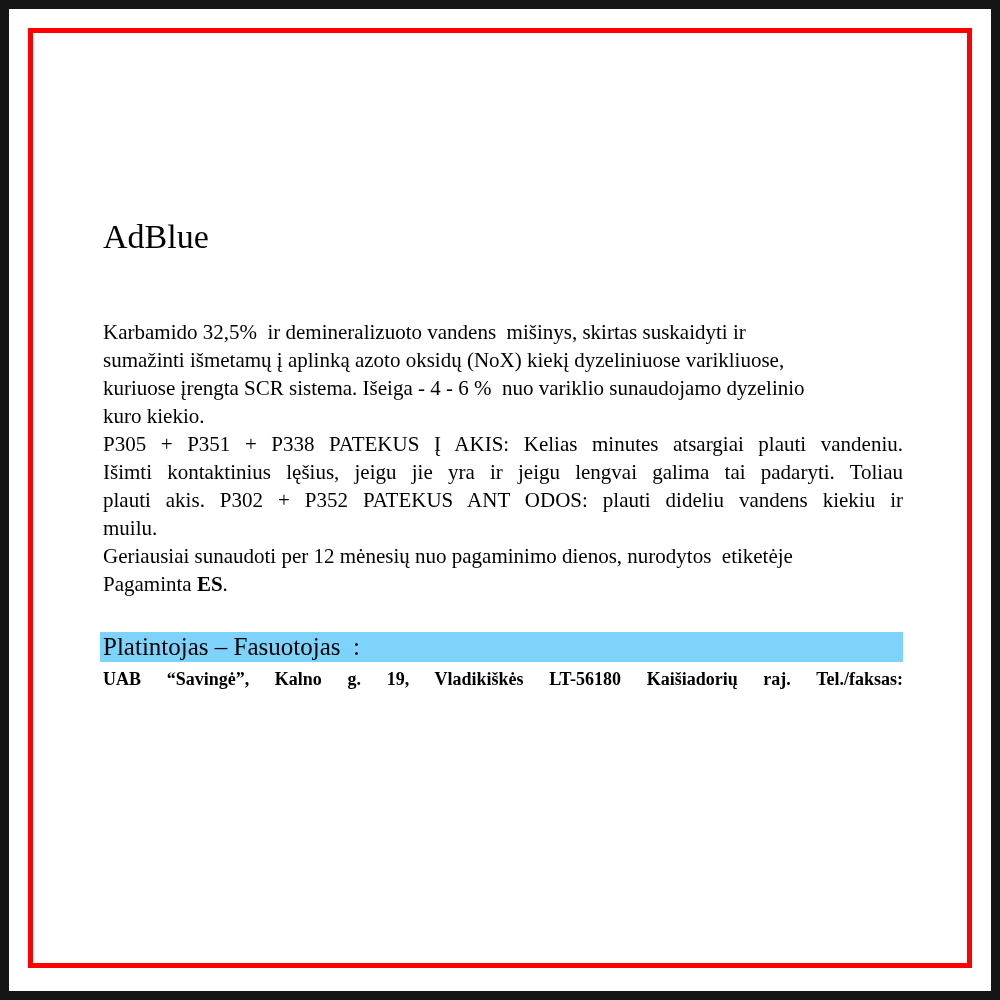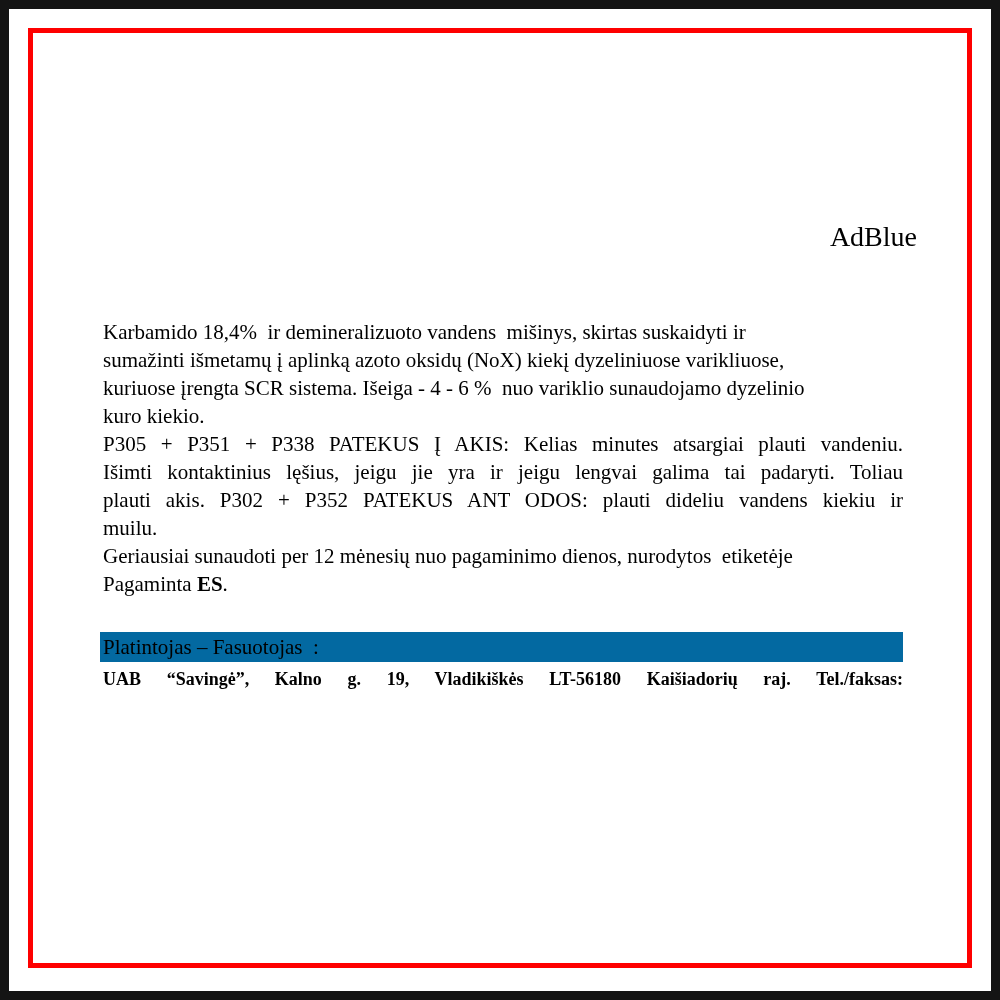--- a/index.html
+++ b/index.html
@@ -24,26 +24,26 @@
     left: 28px;
     top: 28px;
     right: 28px;
     bottom: 32px;
     border: 5px solid #fe0000;
     box-sizing: border-box;
     pointer-events: none;
   }
   .doc-title {
     position: absolute;
-    left: 117px;
+    left: 103px;
     width: 800px;
     top: 219px;
-    font-size: 28px;
+    font-size: 34px;
     line-height: 36px;
-    text-align: right;
+    text-align: left;
     white-space: pre;
   }
   .text-block {
     position: absolute;
     left: 103px;
     width: 800px;
     top: 318px;
     font-size: 21px;
     line-height: 28px;
   }
@@ -56,24 +56,24 @@
     text-align: justify;
     text-align-last: justify;
   }
   .footer-block {
     position: absolute;
     left: 103px;
     width: 800px;
     top: 632px;
   }
   .distributor-band {
-    background: #0369a1;
+    background: #7dd3fc;
     height: 30px;
     line-height: 30px;
-    font-size: 21px;
+    font-size: 25px;
     white-space: pre;
     margin-left: -3px;
     padding-left: 3px;
   }
   .bold-lines {
     margin-top: 2px;
     font-weight: bold;
     font-size: 18px;
     line-height: 30px;
   }
@@ -81,21 +81,21 @@
 </style>
 </head>
 <body>
 
 <div class="outer-frame"></div>
 <div class="inner-frame"></div>
 
 <div class="doc-title">AdBlue</div>
 
 <div class="text-block">
-  <div class="line">Karbamido 18,4%  ir demineralizuoto vandens  mišinys, skirtas suskaidyti ir</div>
+  <div class="line">Karbamido 32,5%  ir demineralizuoto vandens  mišinys, skirtas suskaidyti ir</div>
   <div class="line">sumažinti išmetamų į aplinką azoto oksidų (NoX) kiekį dyzeliniuose varikliuose,</div>
   <div class="line">kuriuose įrengta SCR sistema. Išeiga - 4 - 6 %  nuo variklio sunaudojamo dyzelinio</div>
   <div class="line">kuro kiekio.</div>
 
   <div class="line line-justify">P305 + P351 + P338 PATEKUS Į AKIS: Kelias minutes atsargiai plauti vandeniu.</div>
   <div class="line line-justify">Išimti kontaktinius lęšius, jeigu jie yra ir jeigu lengvai galima tai padaryti. Toliau</div>
   <div class="line line-justify">plauti akis. P302 + P352 PATEKUS ANT ODOS: plauti dideliu vandens kiekiu ir</div>
   <div class="line">muilu.</div>
 
   <div class="line">Geriausiai sunaudoti per 12 mėnesių nuo pagaminimo dienos, nurodytos  etiketėje</div>

